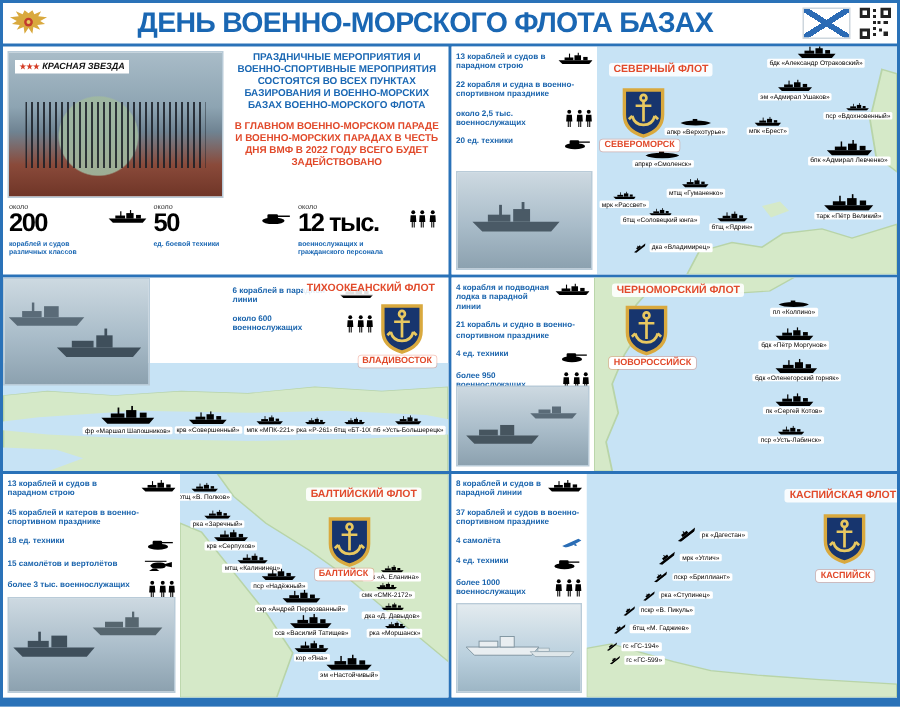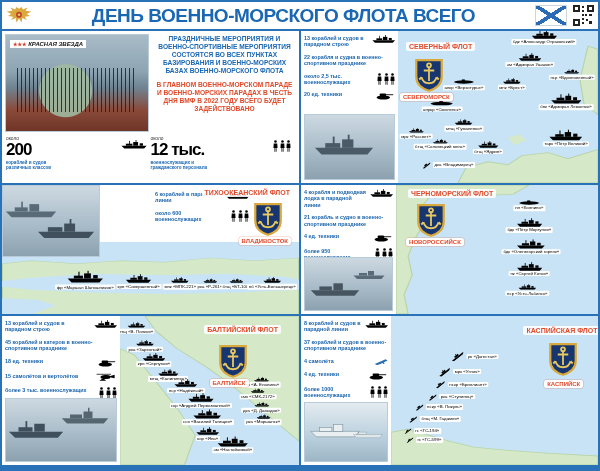--- a/index.html
+++ b/index.html
@@ -93,21 +93,21 @@
 <body>
 
 <div class="poster">
 
   <div class="hdr">
     <svg width="26" height="22" viewBox="0 0 40 30">
       <path fill="#d9a93e" d="M20 4 l-4 -3 -2 4 -7 -3 3 5 -9 1 7 4 -5 3 8 1 -3 5 7 -3 1 7 4 -6 4 6 1 -7 7 3 -3 -5 8 -1 -5 -3 7 -4 -9 -1 3 -5 -7 3 -2 -4 Z"></path>
       <circle cx="20" cy="13" r="4.5" fill="#c23b2e"></circle>
         <circle cx="20" cy="13" r="2" fill="#e8c860"></circle>
     </svg>
-    <div class="hdr-title">ДЕНЬ ВОЕННО-МОРСКОГО ФЛОТА ВСЕГО</div>
+    <div class="hdr-title">ДЕНЬ ВОЕННО-МОРСКОГО ФЛОТА БАЗАХ</div>
     <div class="flag"></div>
     <svg class="qr" width="21" height="21" viewBox="0 0 21 21">
       <rect width="21" height="21" fill="#fff"></rect>
         <g fill="#222">
       <rect x="0" y="0" width="7" height="7"></rect>
           <rect x="14" y="0" width="7" height="7"></rect>
           <rect x="0" y="14" width="7" height="7"></rect>
       <rect x="2" y="2" width="3" height="3" fill="#fff"></rect>
           <rect x="16" y="2" width="3" height="3" fill="#fff"></rect>
           <rect x="2" y="16" width="3" height="3" fill="#fff"></rect>
@@ -137,20 +137,27 @@
         <div class="istat"><span class="pre">около</span><span class="val">200</span><span class="ic">
             <svg width="26" height="9" viewBox="0 0 64 22" fill="currentColor">
               <path d="M1 14 h62 l-6 7 H8 Z"></path>
               <rect x="12" y="9" width="16" height="5"></rect>
               <rect x="30" y="5" width="12" height="9"></rect>
               <rect x="20" y="2" width="2" height="8"></rect>
               <rect x="36" y="0" width="2" height="6"></rect>
               <rect x="46" y="8" width="8" height="6"></rect>
             </svg>
           </span><span class="cap">кораблей и судов различных классов</span></div>
+        <div class="istat"><span class="pre">около</span><span class="val">50</span><span class="ic">
+            <svg width="22" height="10" viewBox="0 0 50 22" fill="currentColor">
+              <ellipse cx="21" cy="16" rx="17" ry="5"></ellipse>
+              <rect x="12" y="6" width="16" height="7" rx="2"></rect>
+              <rect x="26" y="8" width="20" height="2.2"></rect>
+            </svg>
+          </span><span class="cap">ед. боевой техники</span></div>
         <div class="istat"><span class="pre">около</span><span class="val">12 тыс.</span><span class="ic">
             <span style="display:flex;gap:1.5px;">
               <svg width="5" height="12" viewBox="0 0 10 24" fill="currentColor">
                 <circle cx="5" cy="3" r="2.6"></circle>
                 <path d="M1.5 7 h7 l0.6 9 H7 v7.3 H5.6 V16 h-1.2 v7.3 H3 V16 H0.9 Z"></path>
               </svg>
               <svg width="5" height="12" viewBox="0 0 10 24" fill="currentColor">
                 <circle cx="5" cy="3" r="2.6"></circle>
                 <path d="M1.5 7 h7 l0.6 9 H7 v7.3 H5.6 V16 h-1.2 v7.3 H3 V16 H0.9 Z"></path>
               </svg>

